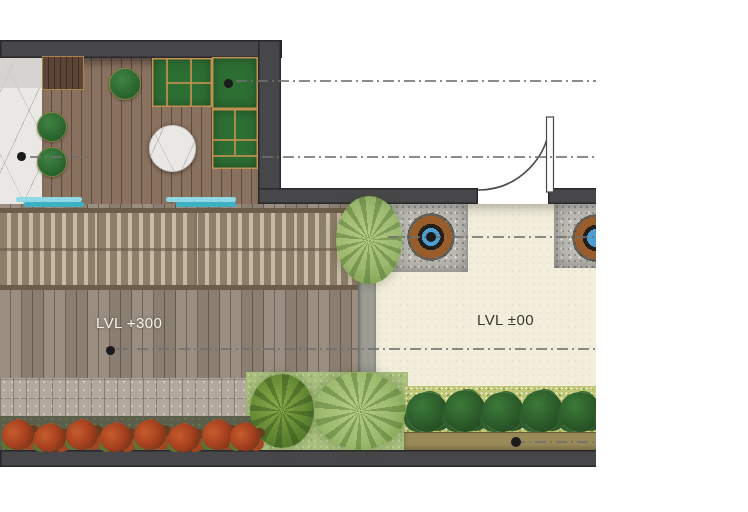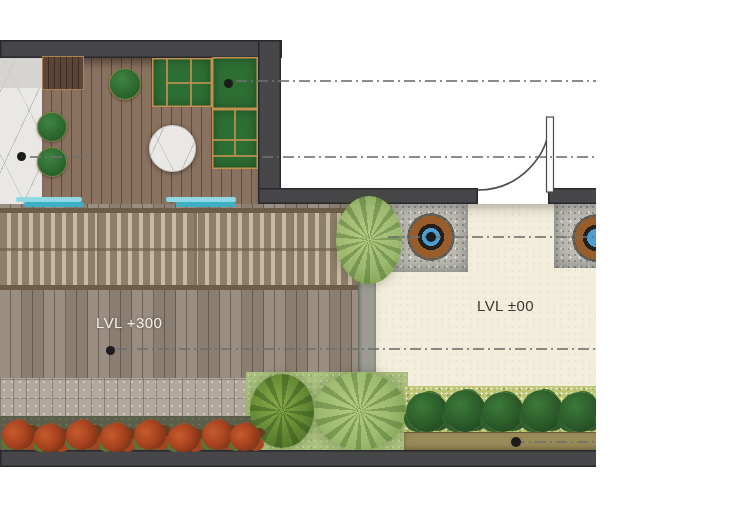--- a/index.html
+++ b/index.html
@@ -209,15 +209,15 @@
   <div class="cl" style="left:116px;top:348px;width:632px;"></div>
   <div class="cl" style="left:514px;top:441px;width:226px;"></div>
 
   <div class="dot" style="left:224px;top:79px;"></div>
   <div class="dot" style="left:17px;top:152px;"></div>
   <div class="dot" style="left:106px;top:346px;"></div>
   <div class="dot" style="left:426px;top:232px;width:10px;height:10px;"></div>
   <div class="dot" style="left:511px;top:437px;width:10px;height:10px;"></div>
 
   <div class="lvl-label lvl-deck" style="left:96px;top:314px;">LVL +300</div>
-  <div class="lvl-label lvl-terrace" style="left:477px;top:297px;">LVL ±00</div>
+  <div class="lvl-label lvl-terrace" style="left:477px;top:311px;">LVL ±00</div>
 
 </div>
 
 </body></html>

